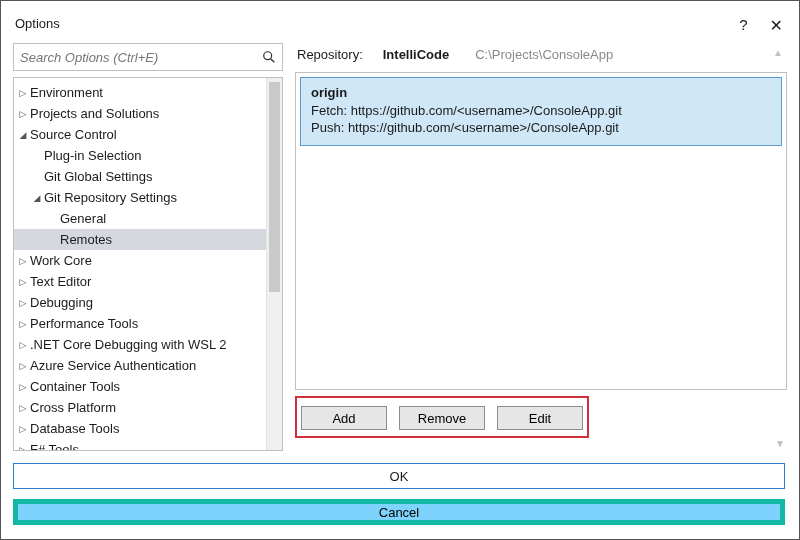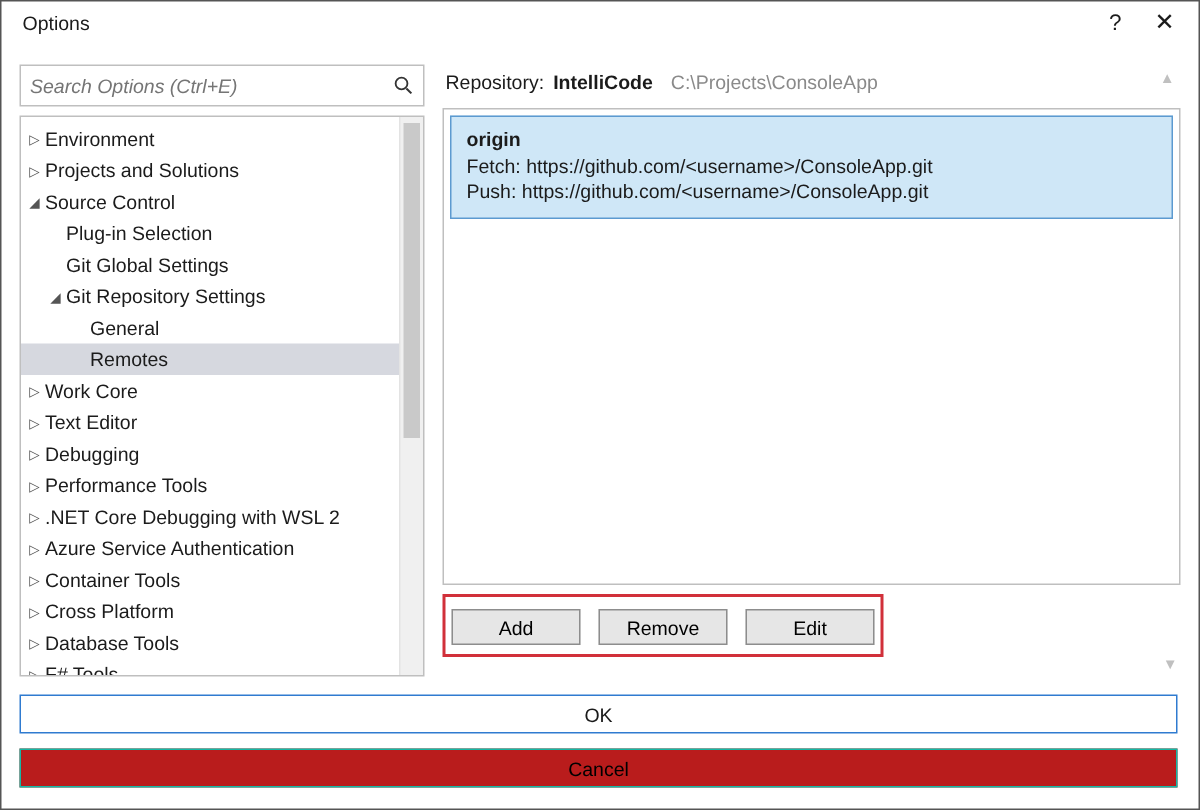--- a/index.html
+++ b/index.html
@@ -10,22 +10,22 @@
     color: #1b1b1b;
     background: #fff;
     width: 800px;
     height: 540px;
     border: 1px solid #555;
     display: flex;
     flex-direction: column;
   }
   
   .titlebar {
-    display:flex; align-items:center;
-    padding: 0 12px 6px 14px;
+    display:flex; 
+    padding: 15px 12px 6px 14px;
     height: 34px;
   }
   .titlebar .title { flex:0 0 auto; font-size:13px; }
   .titlebar .spacer { flex:1; }
   .titlebar .help { font-size:15px; margin-right:18px; cursor:default; }
   .titlebar .close { font-size:16px; font-weight:300; cursor:default; padding:0 4px;}
   
   .content {
     display:flex;
     flex:1;
@@ -103,21 +103,21 @@
   }
   
   .right {
     flex:1;
     display:flex; flex-direction:column;
     min-height:0;
   }
   .repo-line {
     display:flex; align-items:flex-start;
     padding: 4px 2px 10px 2px;
-    gap:6px;
+    gap:20px;
   }
   .repo-line .label { }
   .repo-line .name { font-weight:600; }
   .repo-line .path { color:#8a8a8a; margin-left:6px; }
   .repo-line .scroll-hint {
     margin-left:auto;
     color:#c0c0c0; font-size:10px;
     padding-right:2px;
   }
   .remotebox {
@@ -159,22 +159,22 @@
   }
   
   .footer {
     display:flex; justify-content:flex-end;
     gap:10px;
     padding: 12px 14px 14px 12px;
     flex-direction: column;
   }
   .fbtn {
     min-width:82px; height:26px;
-    border:1px solid #14b8a6;
-    background:#b91c1c;
+    border:5px solid #14b8a6;
+    background:#7dd3fc;
     font:inherit;
     cursor:default;
   }
   .fbtn.primary {
     border:1px solid #2f7bd0;
     background:#fff;
     color:#1b1b1b;
   }
 </style>
 </head>

